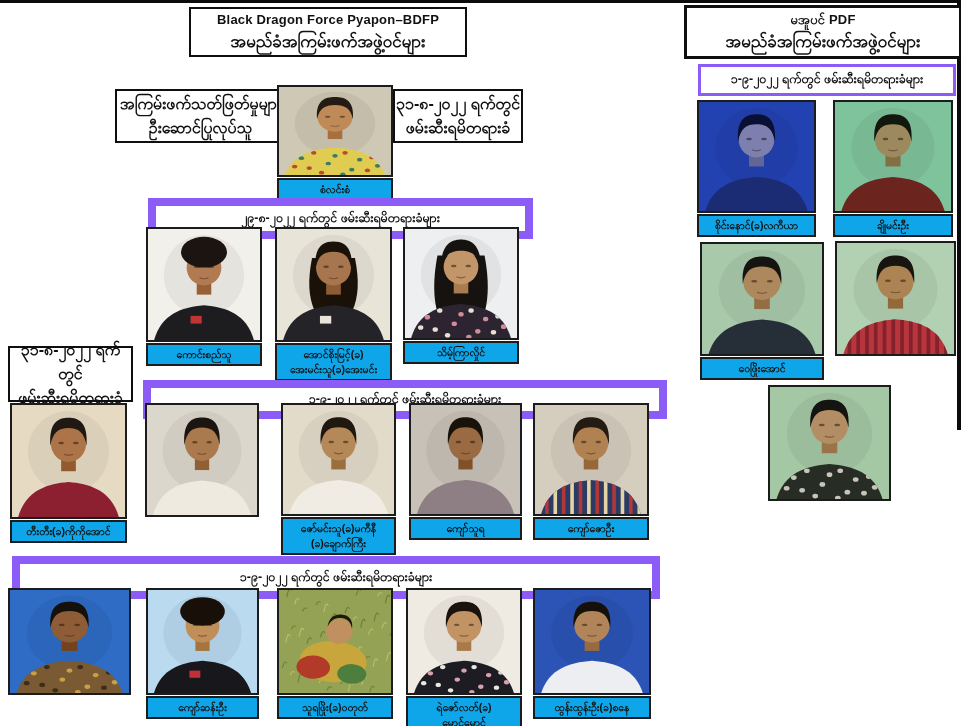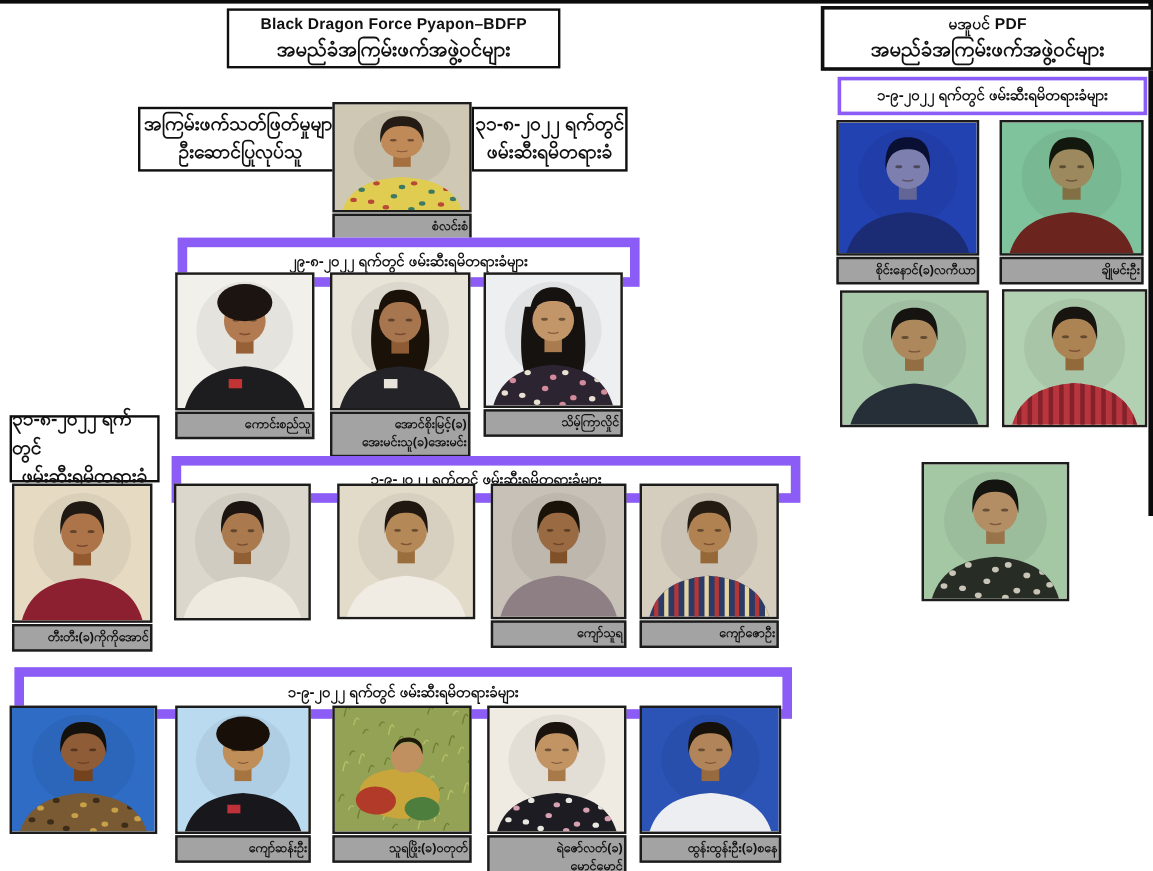--- a/index.html
+++ b/index.html
@@ -1,33 +1,33 @@
 <!DOCTYPE html>
 <html><head>
 <meta charset="utf-8">
 <style>
   html,body{margin:0;padding:0;}
   body{width:961px;height:726px;background:#ffffff;position:relative;overflow:hidden;
        font-family:"Liberation Sans","DejaVu Sans",sans-serif;color:#111;}
   .rule{position:absolute;background:#0b0b0b;}
   .box{position:absolute;border:2px solid #0f0f0f;background:#fff;display:flex;
-       flex-direction:column;align-items:center;justify-content:center;text-align:left;
+       flex-direction:column;align-items:center;justify-content:center;text-align:center;
        font-weight:bold;line-height:1.5;}
   .box.thick{border-width:3px;}
   .hdr{position:absolute;border:8px solid #8b5cf6;background:#fff;display:flex;
        align-items:center;justify-content:center;text-align:center;font-weight:bold;
        font-size:12.5px;}
   .latin{font-size:13px;letter-spacing:.2px;}
   .bur{font-size:17px;}
   .small{font-size:16px;}
   figure.ph{position:absolute;margin:0;border:2px solid #1c1c1c;background:#d8d4cc;}
   .img{position:absolute;inset:0;overflow:hidden;}
   .img svg{display:block;width:100%;height:100%;}
   .plabel{position:absolute;top:calc(100% + 3px);left:-2px;right:-2px;border:2px solid #1c1c1c;
-       background:#a3a3a3;font-weight:bold;font-size:10.5px;text-align:right;
+       background:#0ea5e9;font-weight:bold;font-size:10.5px;text-align:center;
        padding:2px 1px;line-height:1.45;}
 </style>
 </head>
 <body>
 
 <div class="rule" style="left:0;top:0;width:961px;height:3px"></div>
 <div class="rule" style="left:957px;top:0;width:4px;height:430px"></div>
 
 <div class="box" style="left:189px;top:7px;width:274px;height:46px">
   <div class="latin">Black Dragon Force Pyapon–BDFP</div>
@@ -241,20 +241,24 @@
         </clipPath>
     <path d="M5,117 C11,89 29,81 50,79 C71,81 89,89 95,117 Z" fill="#f0ece4"></path>
 
     <ellipse cx="50" cy="40" rx="15.5" ry="18.5" fill="#b58858"></ellipse>
     <ellipse cx="43.5" cy="39" rx="2.5" ry="1.3" fill="rgba(25,15,10,.5)"></ellipse>
     <ellipse cx="56.5" cy="39" rx="2.5" ry="1.3" fill="rgba(25,15,10,.5)"></ellipse>
     <path d="M46,50.5 Q50,52.5 54,50.5" stroke="rgba(60,25,15,.45)" stroke-width="1.2" fill="none"></path>
     <path d="M34,42 C32.5,17.5 41,13 50,13 C59,13 67.5,17.5 66,42 C64,28 59,23.5 50,23.5 C41,23.5 36,28 34,42 Z" fill="#201810"></path>
   </svg>
     </div>
+  <figcaption class="plabel">
+      <div>ဇော်မင်းသူ(ခ)မကီနီ</div>
+      <div>(ခ)ချောက်ကြီး</div>
+    </figcaption>
 </figure>
 <figure class="ph" style="left:409px;top:403px;width:109px;height:109px">
   <div class="img">
       <svg viewBox="0 0 100 115" preserveAspectRatio="none">
     <rect width="100" height="115" fill="#c8c1b8"></rect>
     <ellipse cx="50" cy="48" rx="36" ry="42" fill="rgba(0,0,0,0.05)"></ellipse>
 
     <rect x="43.5" y="53" width="13" height="15" fill="rgb(128,80,40)"></rect>
     <clipPath id="c7">
           <path d="M5,117 C11,89 29,81 50,79 C71,81 89,89 95,117 Z"></path>
@@ -550,20 +554,23 @@
         </clipPath>
     <path d="M5,117 C11,89 29,81 50,79 C71,81 89,89 95,117 Z" fill="#262f38"></path>
 
     <ellipse cx="50" cy="40" rx="15.5" ry="18.5" fill="#ad885c"></ellipse>
     <ellipse cx="43.5" cy="39" rx="2.5" ry="1.3" fill="rgba(25,15,10,.5)"></ellipse>
     <ellipse cx="56.5" cy="39" rx="2.5" ry="1.3" fill="rgba(25,15,10,.5)"></ellipse>
     <path d="M46,50.5 Q50,52.5 54,50.5" stroke="rgba(60,25,15,.45)" stroke-width="1.2" fill="none"></path>
     <path d="M34,42 C32.5,17.5 41,13 50,13 C59,13 67.5,17.5 66,42 C64,28 59,23.5 50,23.5 C41,23.5 36,28 34,42 Z" fill="#161410"></path>
   </svg>
     </div>
+  <figcaption class="plabel">
+      <div>ဝေဖြိုးအောင်</div>
+    </figcaption>
 </figure>
 <figure class="ph" style="left:835px;top:241px;width:117px;height:111px">
   <div class="img">
       <svg viewBox="0 0 100 115" preserveAspectRatio="none">
     <rect width="100" height="115" fill="#b2d0b2"></rect>
     <ellipse cx="50" cy="48" rx="36" ry="42" fill="rgba(0,0,0,0.05)"></ellipse>
 
     <rect x="43.5" y="53" width="13" height="15" fill="rgb(146,106,58)"></rect>
     <clipPath id="c17">
           <path d="M5,117 C11,89 29,81 50,79 C71,81 89,89 95,117 Z"></path>

